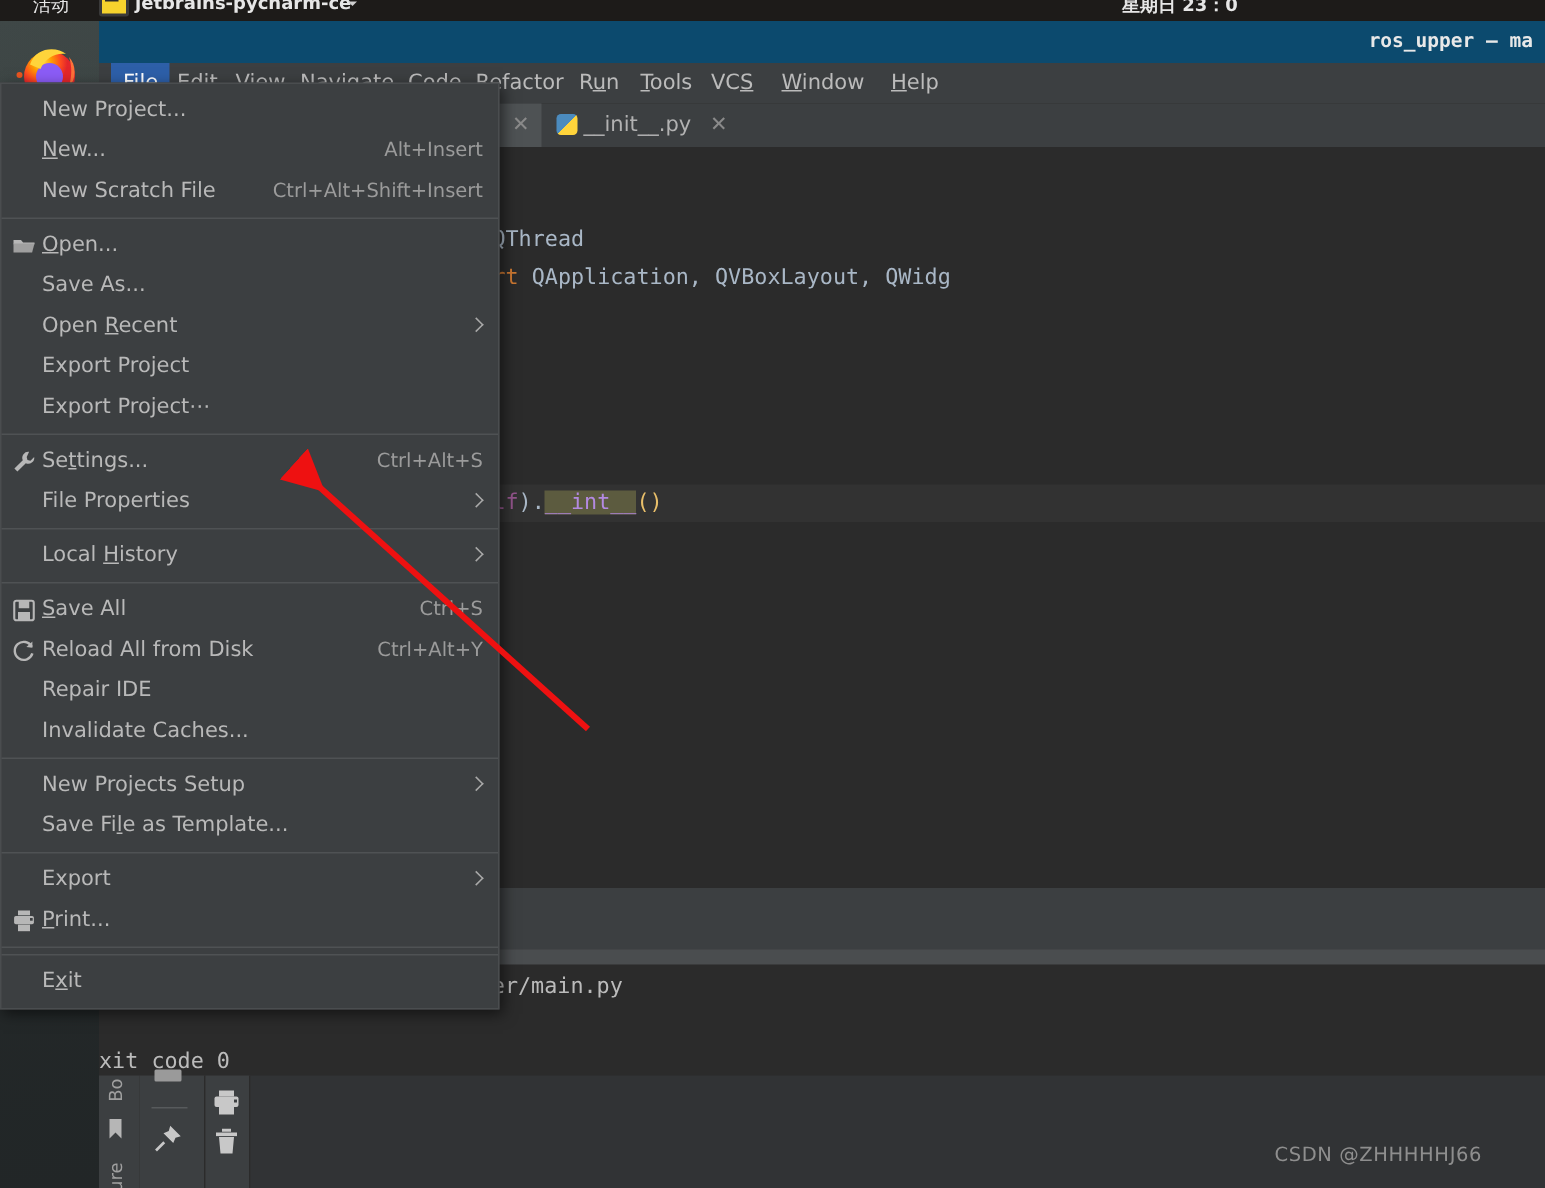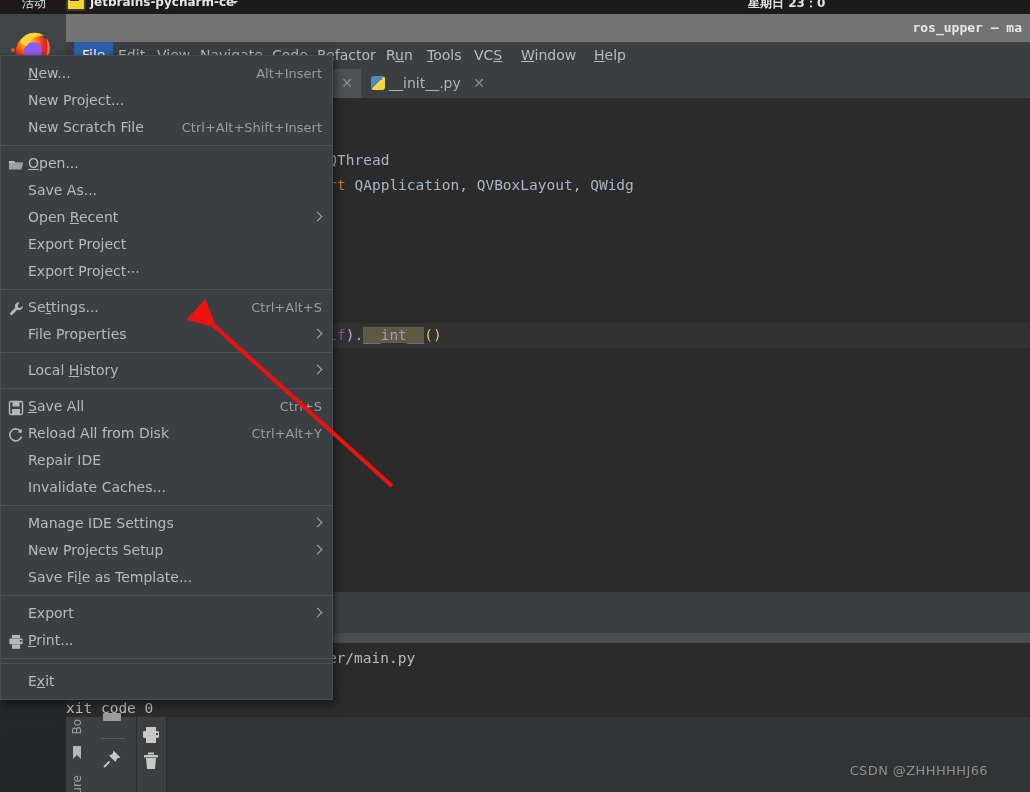--- a/index.html
+++ b/index.html
@@ -55,21 +55,21 @@
   }
   .ico{position:absolute;left:3px;top:3px;width:42px;height:42px;}
 
   
   #pycharm{
     position:absolute;left:66px;top:14px;width:964px;height:778px;
     background:#3c3f41;
   }
   #titlebar{
     position:absolute;left:0;top:0;width:964px;height:28px;
-    background:#737373;
+    background:#0c4a6e;
   }
   #title-text{
     position:absolute;right:8px;top:6px;font-size:13px;font-weight:bold;color:#e8e8e8;
     font-family:"DejaVu Sans Mono","Liberation Mono",monospace;white-space:nowrap;
   }
 
   
   #menubar{
     position:absolute;left:0;top:28px;width:964px;height:27px;
     background:#3c3f41;border-bottom:1px solid #3c3f41;
@@ -388,25 +388,25 @@
         <path d="M5 7 h10 l-1 11 h-8 Z" fill="#c8c8c8"></path>
       </svg>
     </div>
 
     <div id="tw-body"></div>
   </div>
 </div>
 
 <div id="file-menu">
     <div class="mi">
+      <span class="lbl">New Project...</span>
+    </div>
+    <div class="mi">
       <span class="lbl"><u>N</u>ew...</span>
       <span class="sc">Alt+Insert</span>
-    </div>
-    <div class="mi">
-      <span class="lbl">New Project...</span>
     </div>
     <div class="mi">
       <span class="lbl">New Scratch File</span>
       <span class="sc">Ctrl+Alt+Shift+Insert</span>
     </div>
     <div class="msep"></div>
     <div class="mi">
       <span class="mico"><svg viewBox="0 0 16 16">
           <path d="M1 4 h5 l1.4 1.6 H15 v1.2 H1 Z" fill="#b7b7b7"></path>
           <path d="M1 6.4 h14 l-1.6 6 H1 Z" fill="#9f9f9f"></path>
@@ -461,24 +461,20 @@
       <span class="lbl">Reload All from Disk</span>
       <span class="sc">Ctrl+Alt+Y</span>
     </div>
     <div class="mi">
       <span class="lbl">Repair IDE</span>
     </div>
     <div class="mi">
       <span class="lbl">Invalidate Caches...</span>
     </div>
     <div class="msep"></div>
-    <div class="mi">
-      <span class="lbl">Manage IDE Settings</span>
-      <span class="sub"></span>
-    </div>
     <div class="mi">
       <span class="lbl">New Projects Setup</span>
       <span class="sub"></span>
     </div>
     <div class="mi">
       <span class="lbl">Save Fi<u>l</u>e as Template...</span>
     </div>
     <div class="msep"></div>
     <div class="mi">
       <span class="lbl">Export</span>

